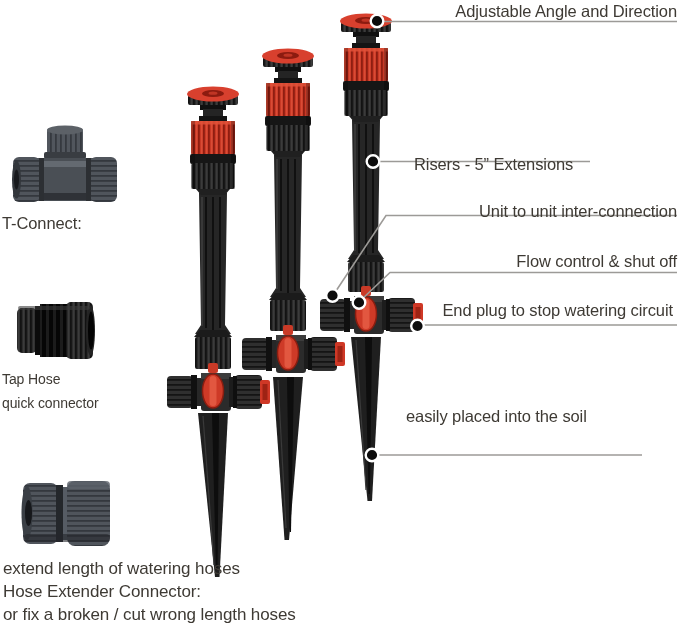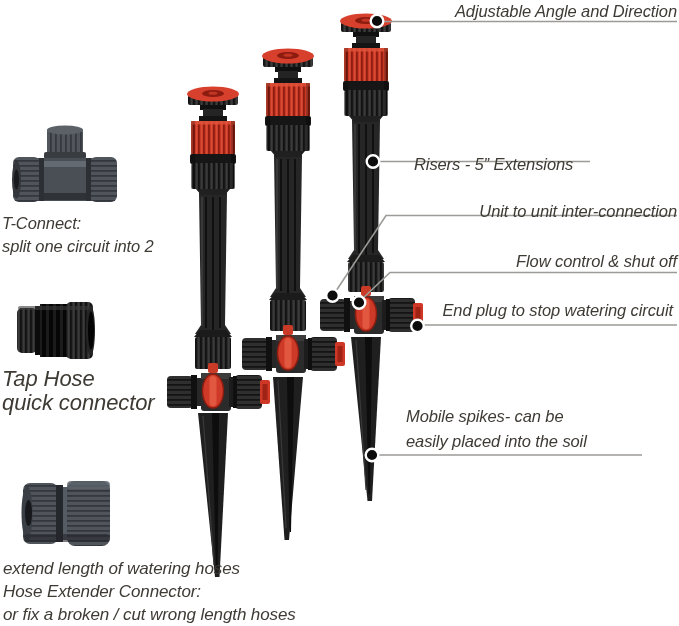--- a/index.html
+++ b/index.html
@@ -3,24 +3,24 @@
 <meta charset="utf-8">
 <style>
   html,body{margin:0;padding:0;background:#fff;}
   .stage{
     position:relative;width:679px;height:626px;background:#ffffff;overflow:hidden;
     font-family:"Liberation Sans",sans-serif;
   }
   .stage svg{position:absolute;left:0;top:0;}
   .lbl{
     position:absolute;color:#3e3a34;font-size:16.5px;line-height:1.25;
-    white-space:nowrap;letter-spacing:-0.1px;font-style:italic;
+    white-space:nowrap;letter-spacing:-0.1px;
   }
   .lbl.r{text-align:right;}
-  .lbl.big{font-size:22px;}
+  .lbl.big{font-size:14px;}
 </style>
 </head>
 <body>
 
 <div class="stage">
 
   <svg width="679" height="626" viewBox="0 0 679 626">
     <defs>
       <pattern id="pRibRed" patternUnits="userSpaceOnUse" width="5" height="8">
         <rect width="5" height="8" fill="#c93825"></rect>
@@ -182,27 +182,25 @@
 
   <div class="lbl" style="top:138px; left:414px;margin-top:16px;">Risers - 5” Extensions</div>
 
   <div class="lbl r" style="top:193px; right:2px;margin-top:8px;">Unit to unit inter-connection</div>
 
   <div class="lbl r" style="top:251px; right:2px;">Flow control &amp; shut off</div>
 
   <div class="lbl r" style="top:300px; right:6px;">End plug to stop watering circuit</div>
 
   <div class="lbl" style="top:404px; left:406px; line-height:25px;">
-    <div>Mobile spikes- can be</div>
     <div>easily placed into the soil</div>
   </div>
 
   <div class="lbl" style="top:212px; left:2px; line-height:23px;">
     <div>T-Connect:</div>
-    <div>split one circuit into 2</div>
   </div>
 
   <div class="lbl big" style="top:367px; left:2px; line-height:24px;">
     <div>Tap Hose</div>
     <div>quick connector</div>
   </div>
 
   <div class="lbl big" style="top:557px; left:3px; line-height:23px; font-size:17px;">
     <div>extend length of watering hoses</div>
     <div>Hose Extender Connector:</div>

